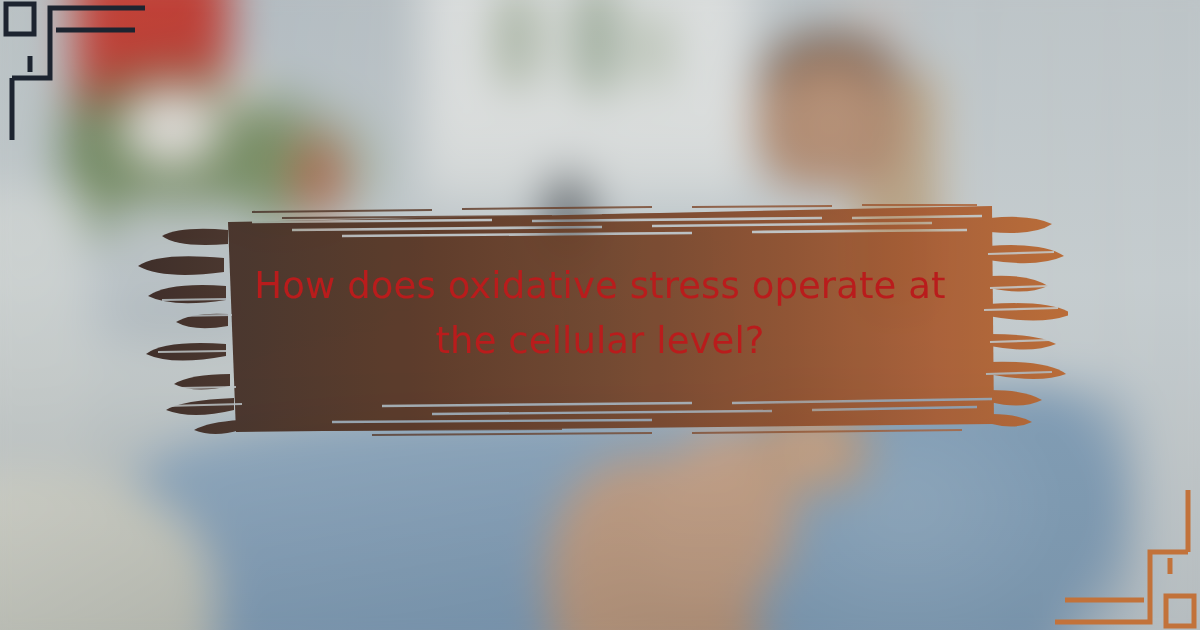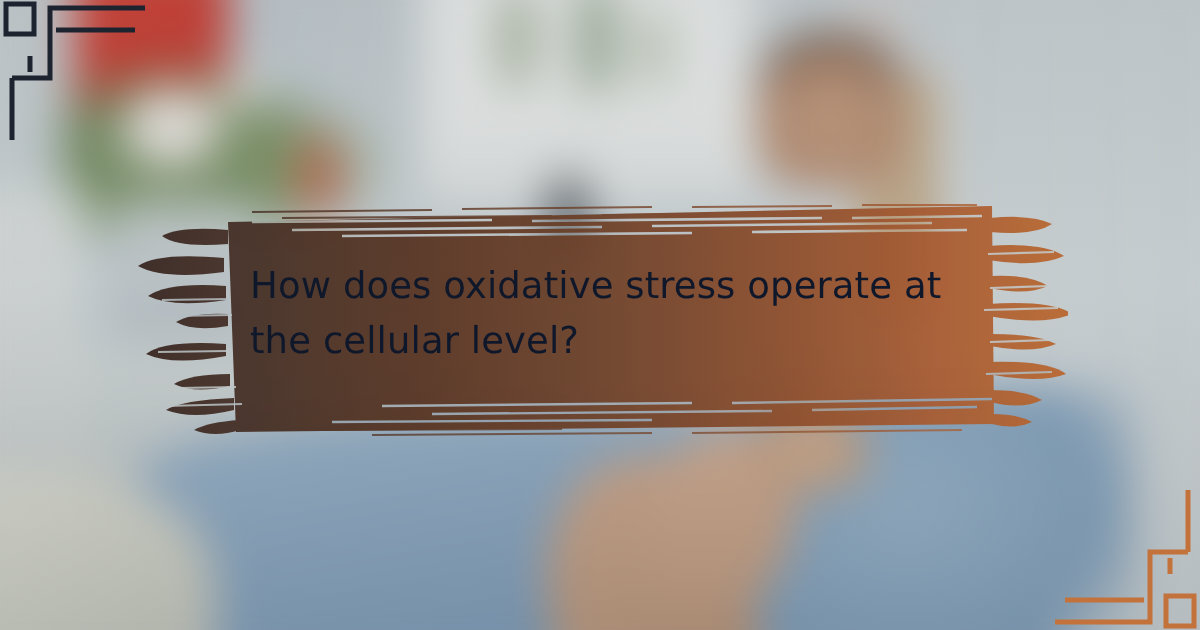--- a/index.html
+++ b/index.html
@@ -194,25 +194,25 @@
   #banner svg{ display:block; width:100%; height:100%; }
 
   #banner-text{
     position:absolute;
     left:0; top:0; width:100%; height:100%;
     display:flex; flex-direction:column;
     align-items:center; justify-content:center;
     padding:0 104px 6px 104px;
   }
   #headline{
-    color:#0f172a;
+    color:#b91c1c;
     font-size:37px;
     line-height:1.48;
     font-weight:400;
-    text-align:left;
+    text-align:center;
     letter-spacing:.1px;
     max-width:700px;
     text-rendering:geometricPrecision;
   }
 </style>
 </head>
 <body>
 
 <div id="bg-photo">
   <div class="bgl wall-base"></div>

